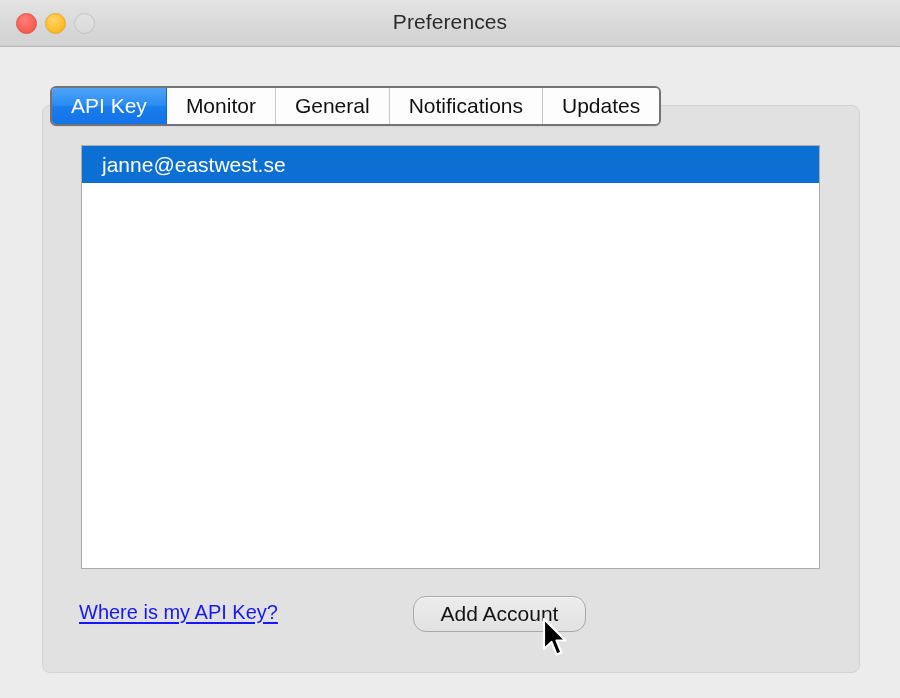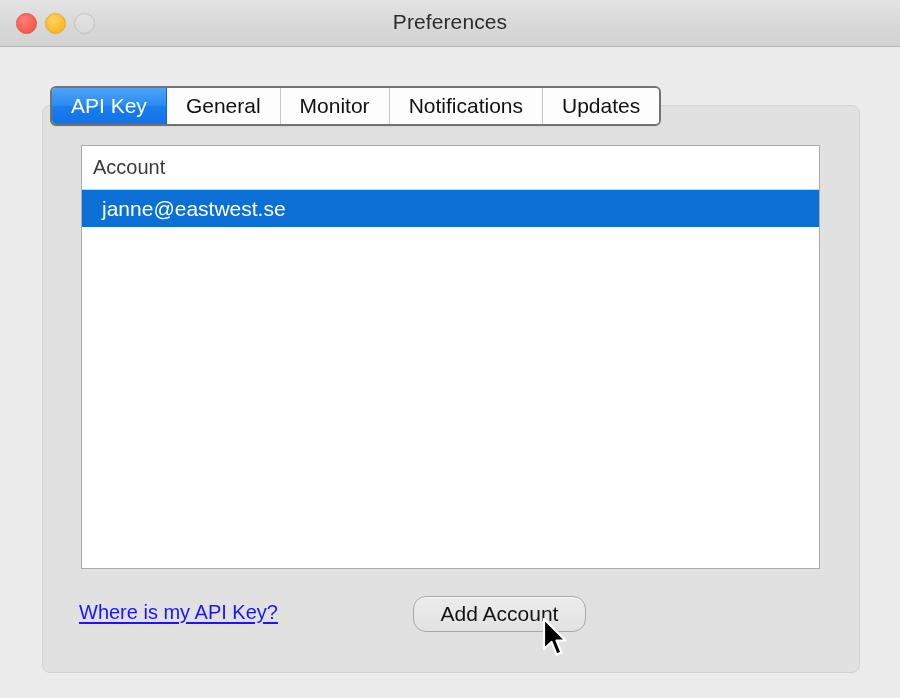--- a/index.html
+++ b/index.html
@@ -221,30 +221,27 @@
       <div class="light min"></div>
       <div class="light zoom"></div>
     </div>
     <div class="title-text">Preferences</div>
   </div>
 
   <div class="panel"></div>
 
   <div class="tabbar">
     <div class="tab active">API Key</div>
+    <div class="tab">Monitor</div>
     <div class="tab">General</div>
-    <div class="tab">Monitor</div>
     <div class="tab">Notifications</div>
     <div class="tab">Updates</div>
   </div>
 
   <div class="listbox">
-    <div class="list-header">
-      <div class="list-header-cell">Account</div>
-    </div>
     <div class="list-row selected">
       <div class="list-row-cell">janne@eastwest.se</div>
     </div>
   </div>
 
   <div class="link-api">Where is my API Key?</div>
   <div class="btn btn-add">Add Account</div>
 
   <div class="cursor">
     <svg width="30" height="42" viewBox="0 0 30 42" xmlns="http://www.w3.org/2000/svg">

